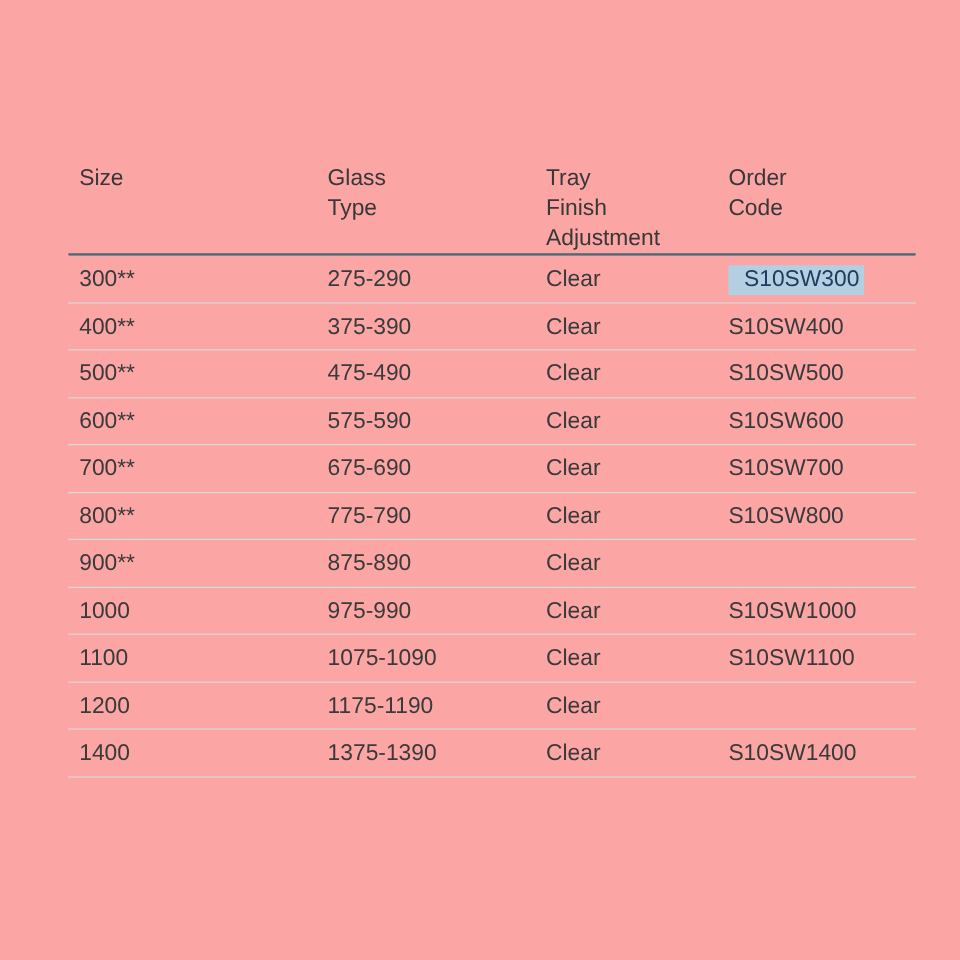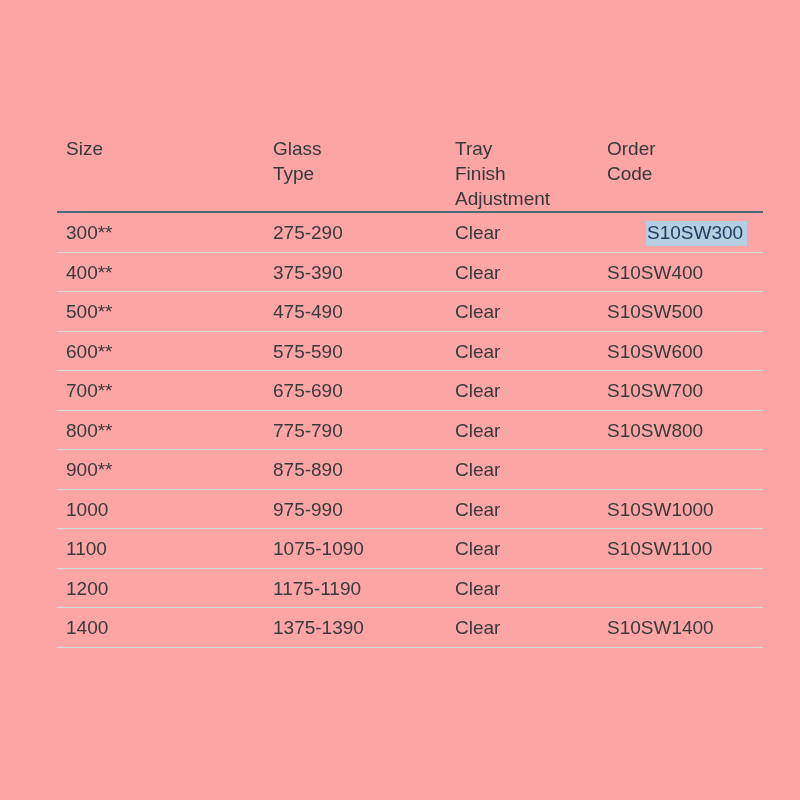--- a/index.html
+++ b/index.html
@@ -48,22 +48,21 @@
     align-items: center;
     font-size: 19px;
     padding-top: 2px;
   }
   .col-size, .header-cell.col-size {
     padding-left: 9px;
   }
   .code-selected {
     background: #b4cfe1;
     color: #1e3d60;
-    padding: 1px 4px 2px 1px;
-    margin-left: 39px;
+    padding: 1px 4px 2px 13px;
   }
 </style>
 </head>
 <body>
 
 <div class="page">
   <div class="spec-table">
 
     <div class="grid-row header-row">
       <div class="header-cell col-size">Size</div>

